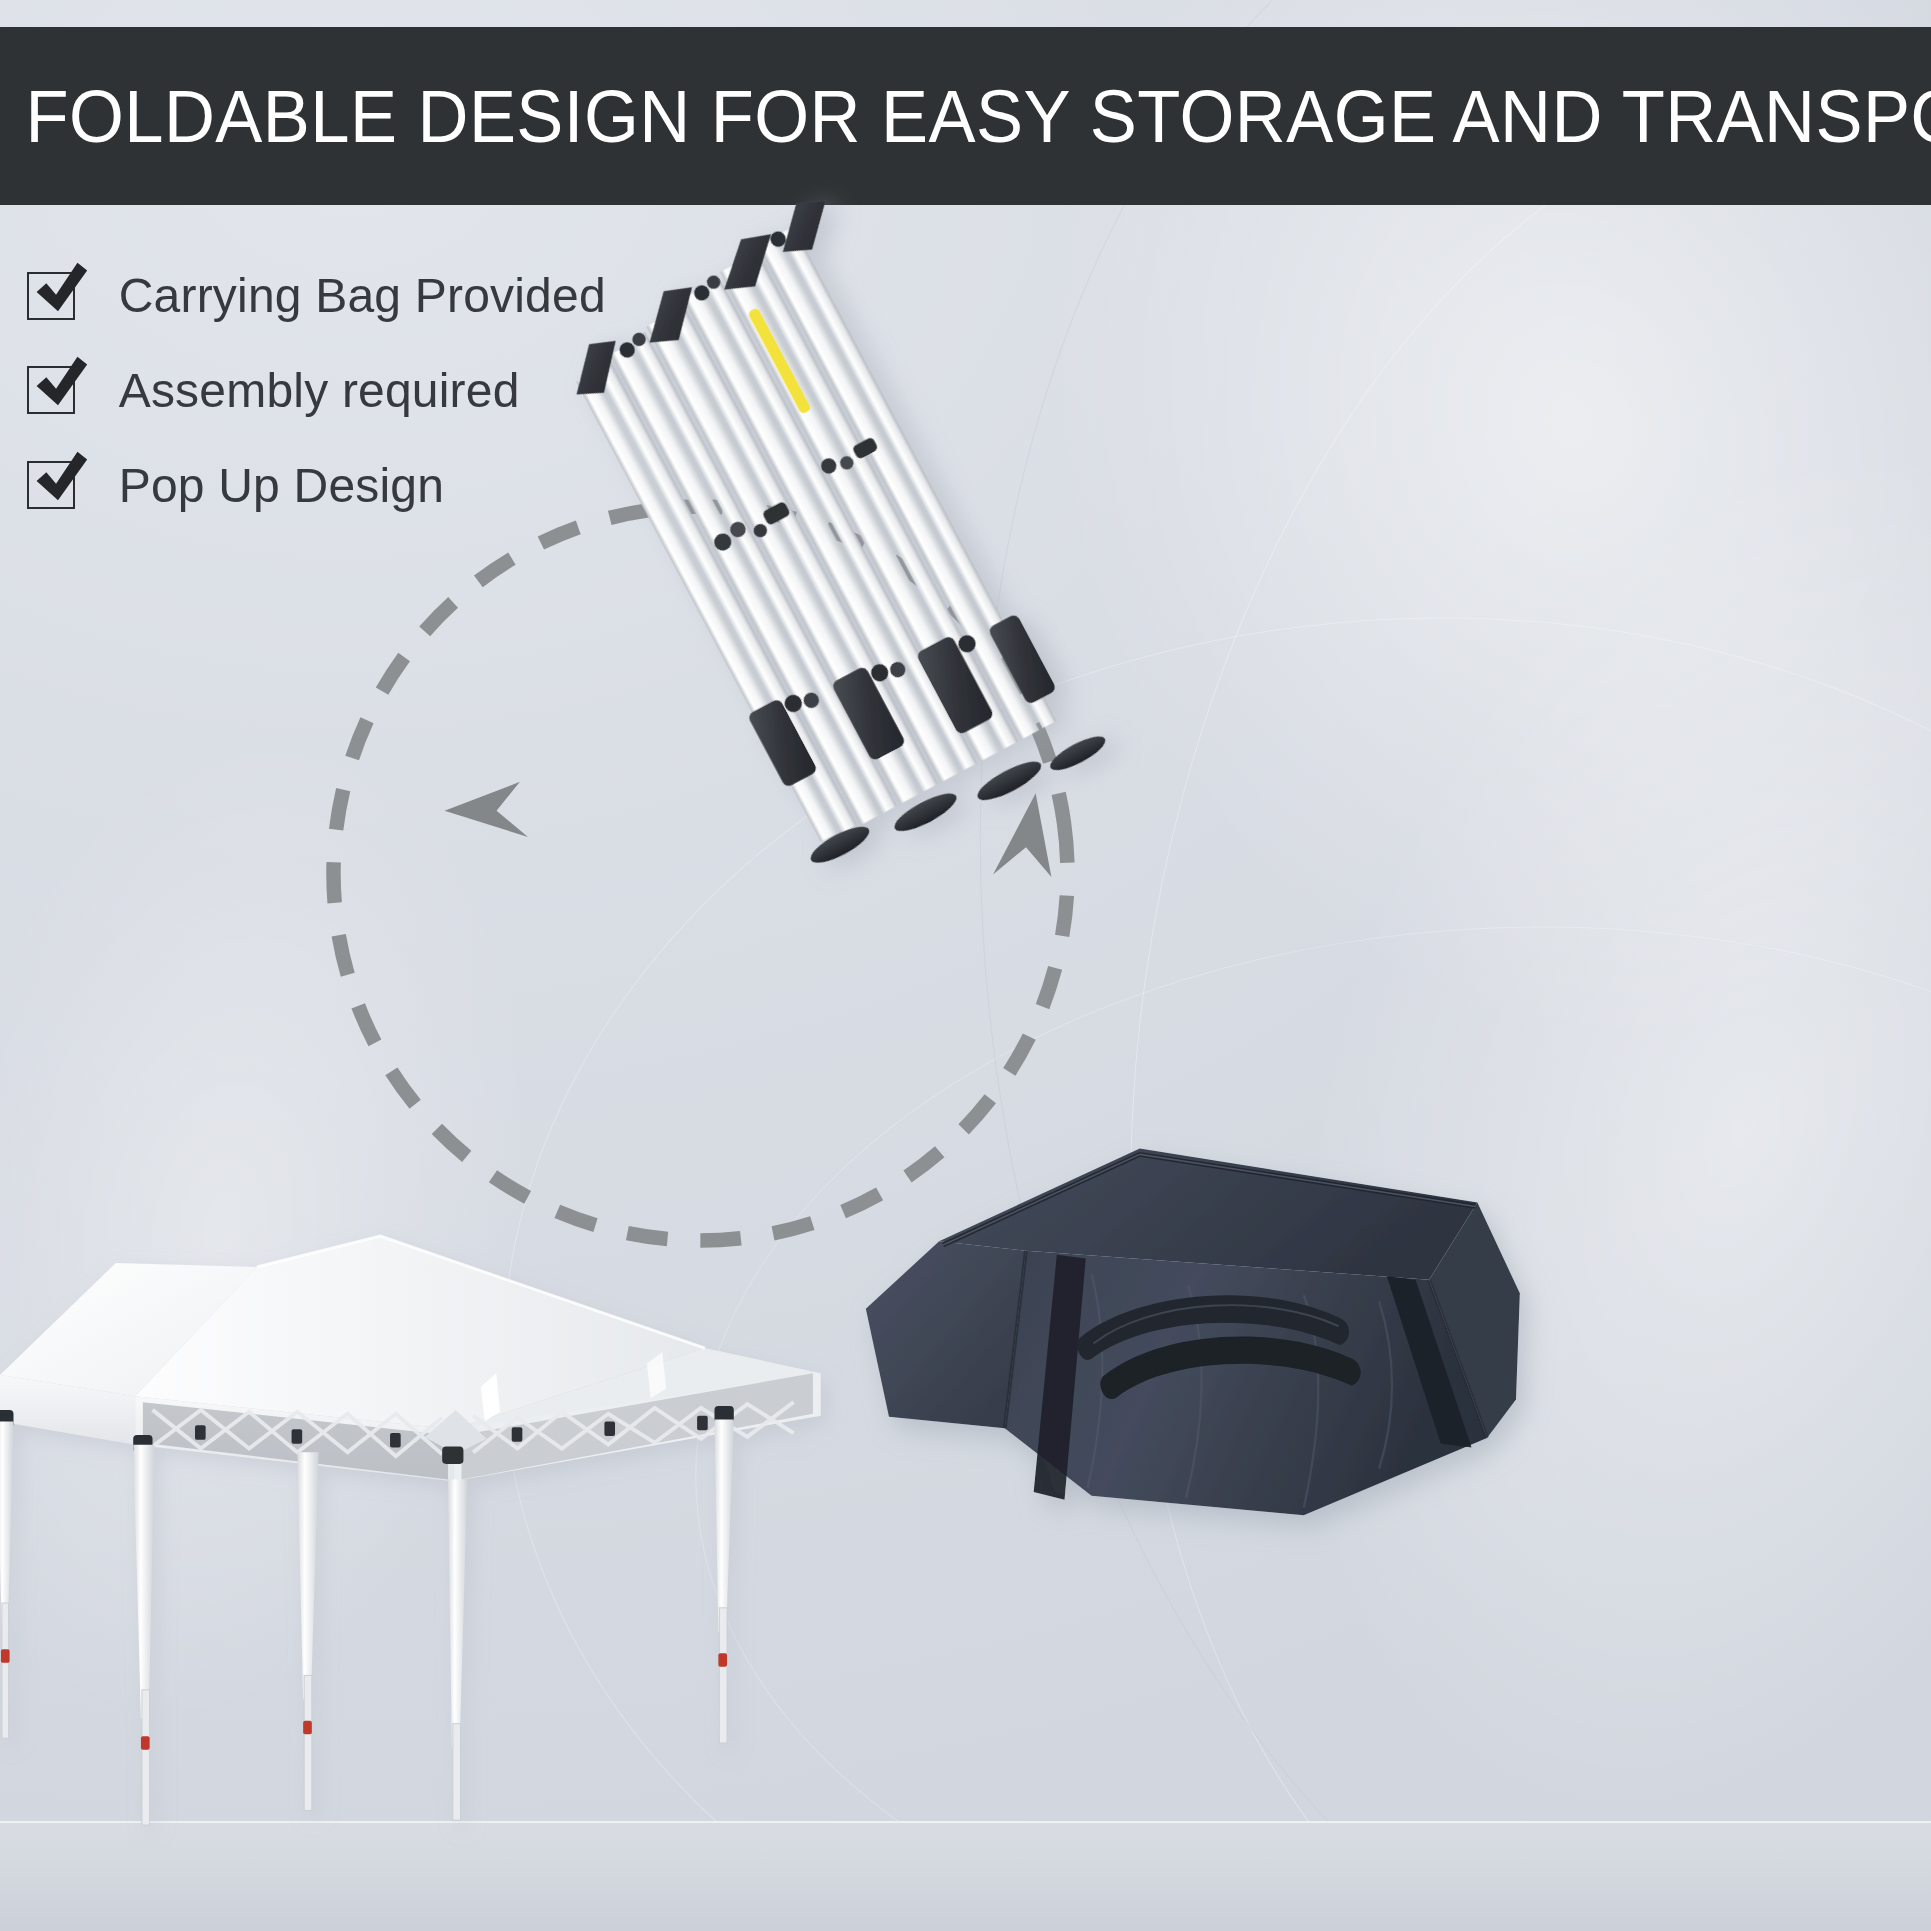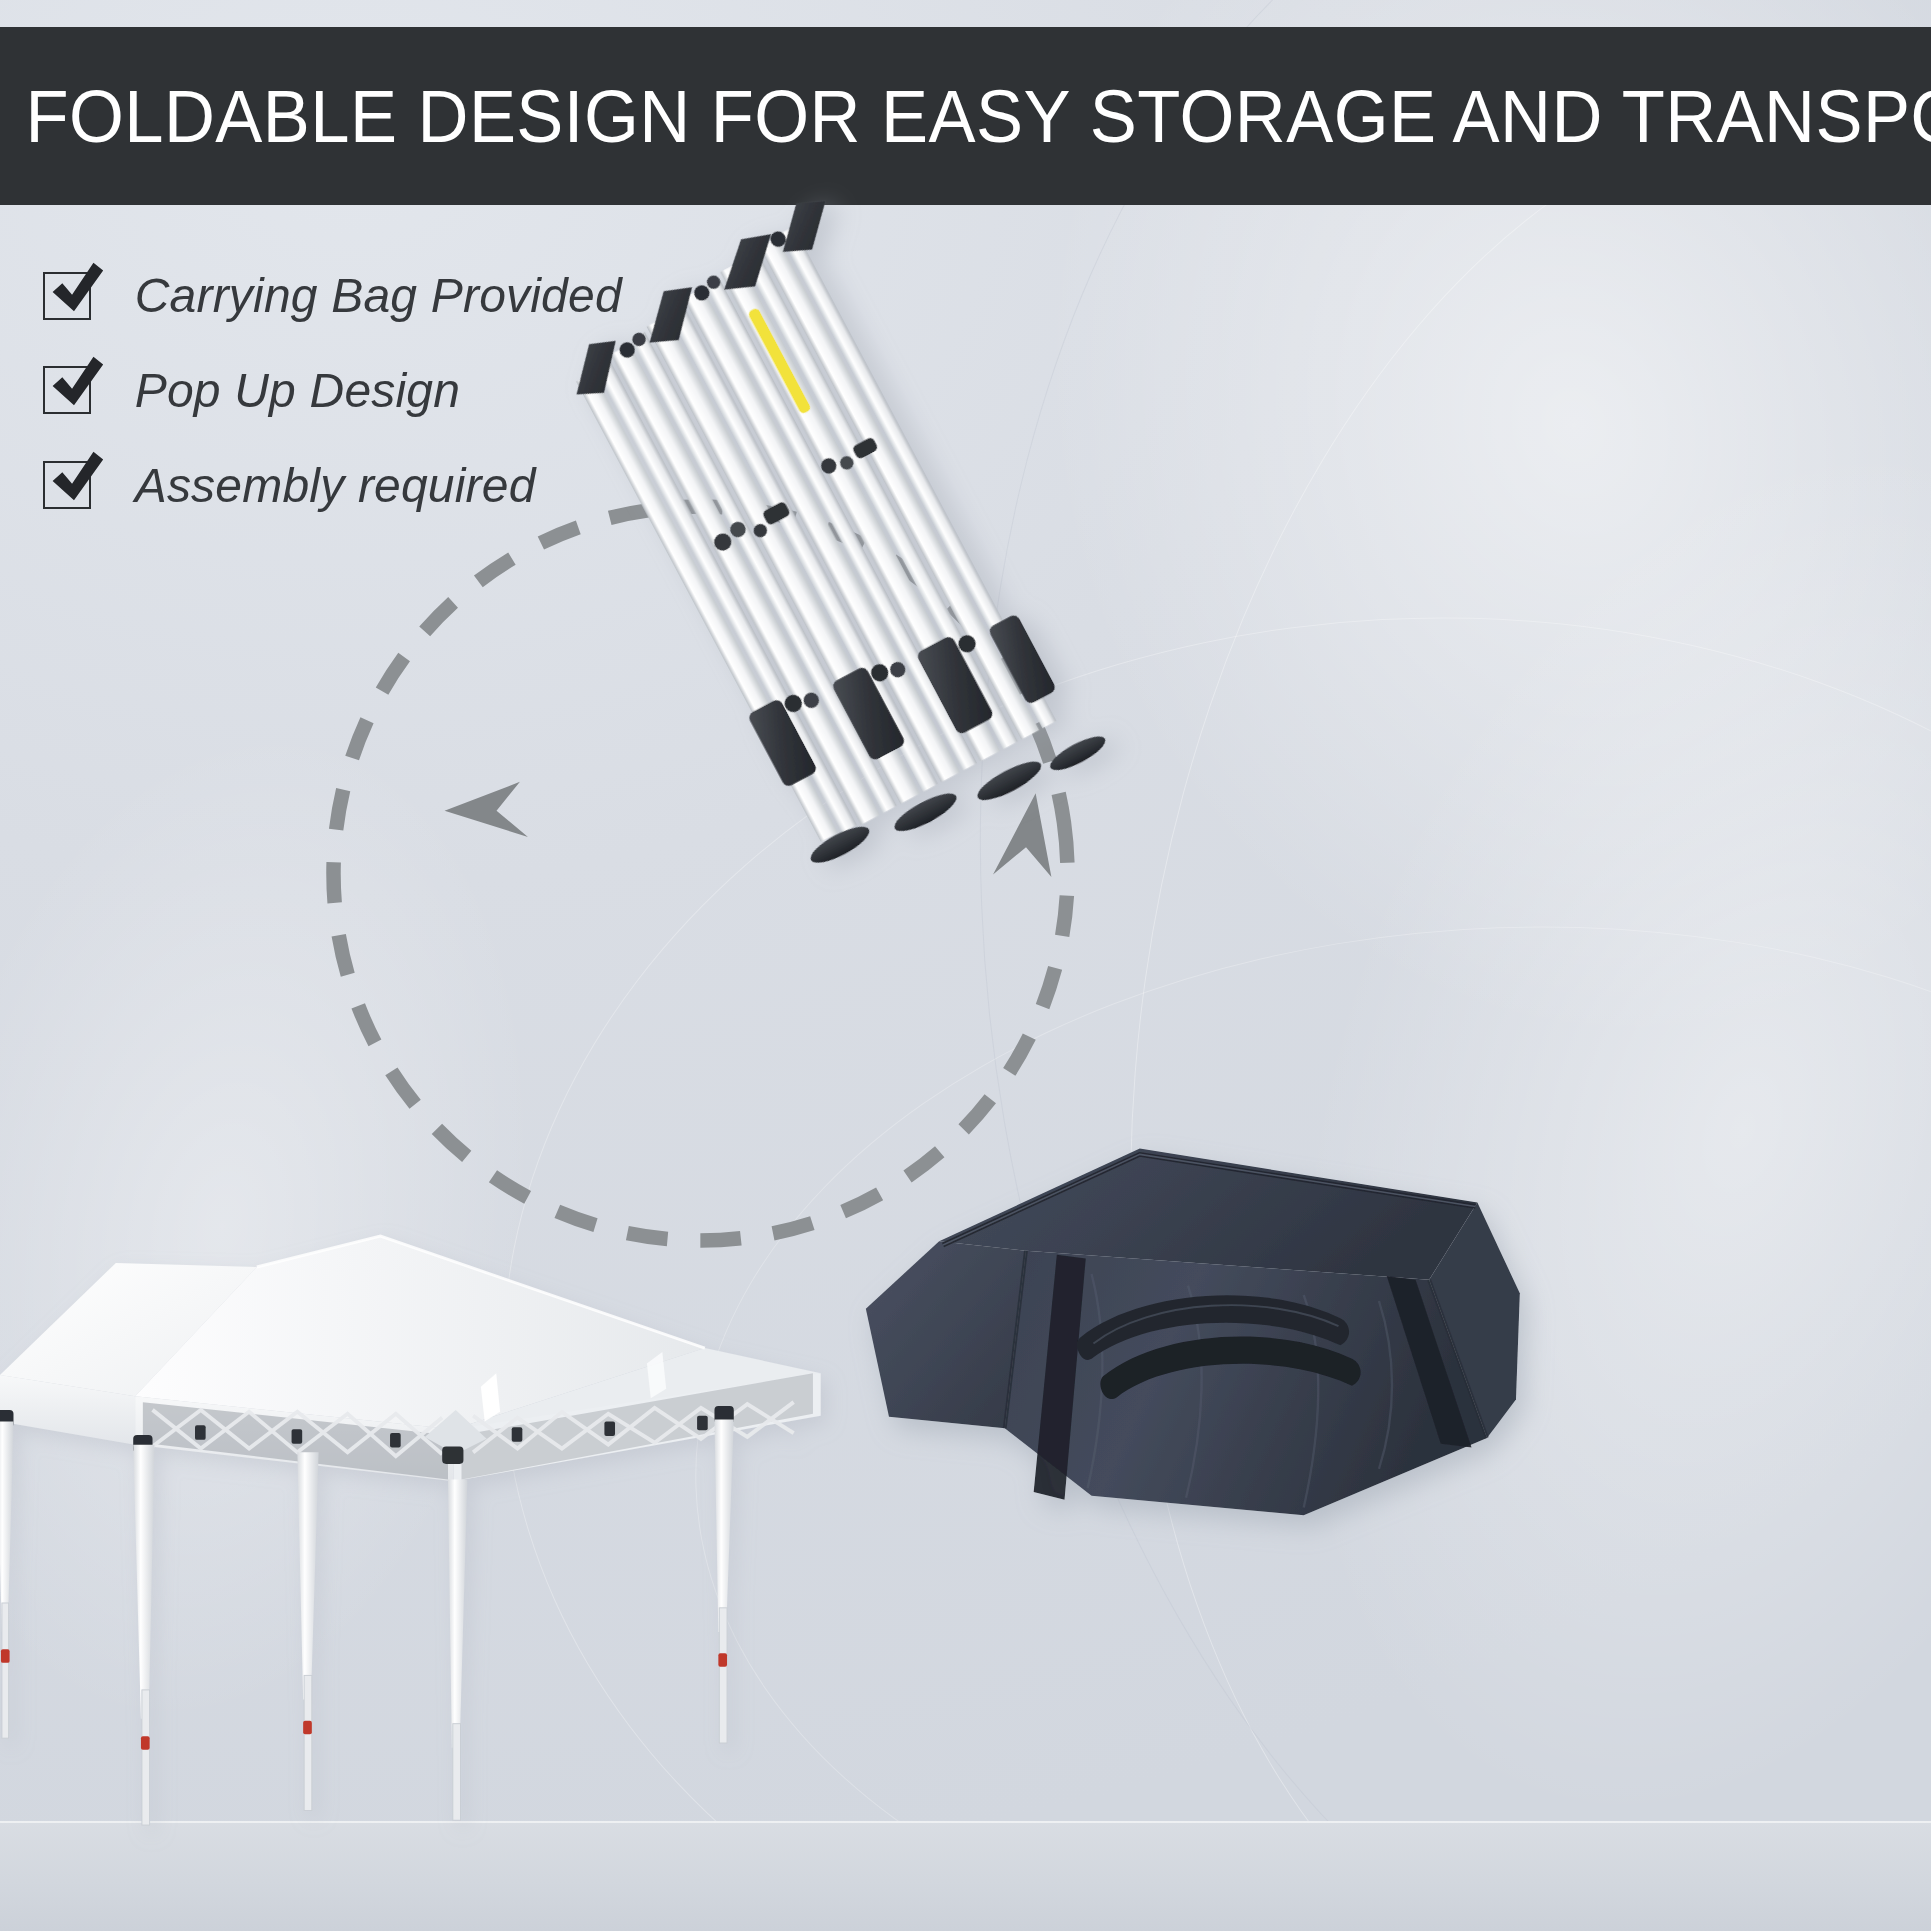--- a/index.html
+++ b/index.html
@@ -91,24 +91,23 @@
     padding-left: 27px;
     font-weight: 400;
     transform: scaleX(.94);
     transform-origin: left center;
     white-space: nowrap;
   }
 
   
   .features {
     position: absolute;
-    left: 33px;
+    left: 17px;
     top: 249px;
     width: 869px;
-    font-style: italic;
   }
   .feature {
     display: flex;
     align-items: center;
     height: 93px;
     margin-bottom: 1.9px;
   }
   .cbox {
     position: relative;
     width: 48px; height: 48px;
@@ -196,30 +195,30 @@
       </div>
       <div class="feature-label">Carrying Bag Provided</div>
     </div>
 
     <div class="feature">
       <div class="cbox">
         <svg viewBox="0 0 72 72" aria-hidden="true">
           <path d="M14 40 L24 31 L34 43 L56 10 L66 18 L36 60 Z" fill="#24262a"></path>
         </svg>
       </div>
-      <div class="feature-label">Pop Up Design</div>
+      <div class="feature-label">Assembly required</div>
     </div>
 
     <div class="feature">
       <div class="cbox">
         <svg viewBox="0 0 72 72" aria-hidden="true">
           <path d="M14 40 L24 31 L34 43 L56 10 L66 18 L36 60 Z" fill="#24262a"></path>
         </svg>
       </div>
-      <div class="feature-label">Assembly required</div>
+      <div class="feature-label">Pop Up Design</div>
     </div>
 
   </div>
 
   <div class="cycle">
     <svg viewBox="0 0 790 790" aria-hidden="true">
       <circle cx="395" cy="395" r="380" fill="none" stroke="#8c9093" stroke-width="15" stroke-linecap="butt" stroke-dasharray="42 34" transform="rotate(-8 395 395)"></circle>
 
       <g transform="translate(130,330) rotate(-42)">
         <path d="M0 0 L78 30 L40 36 L46 78 Z" fill="#83878a"></path>

